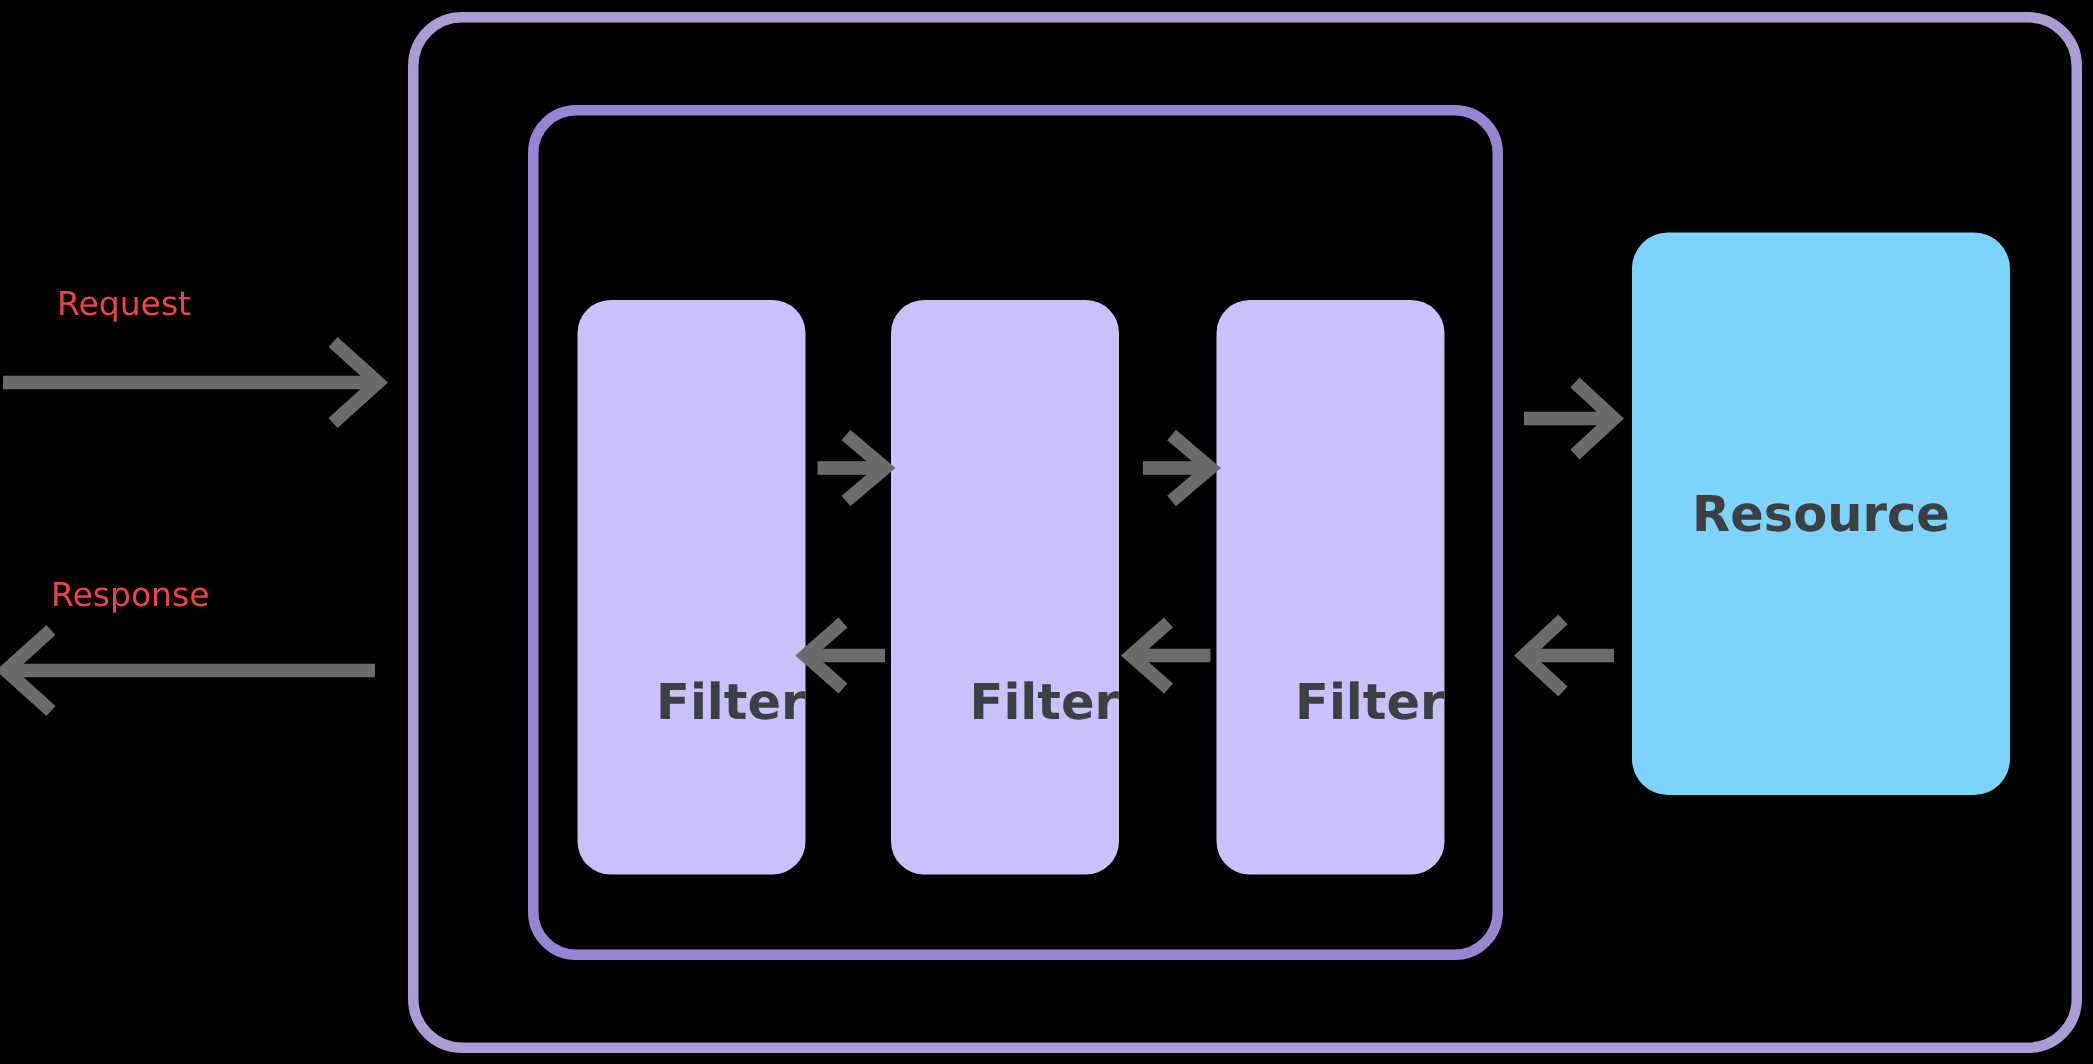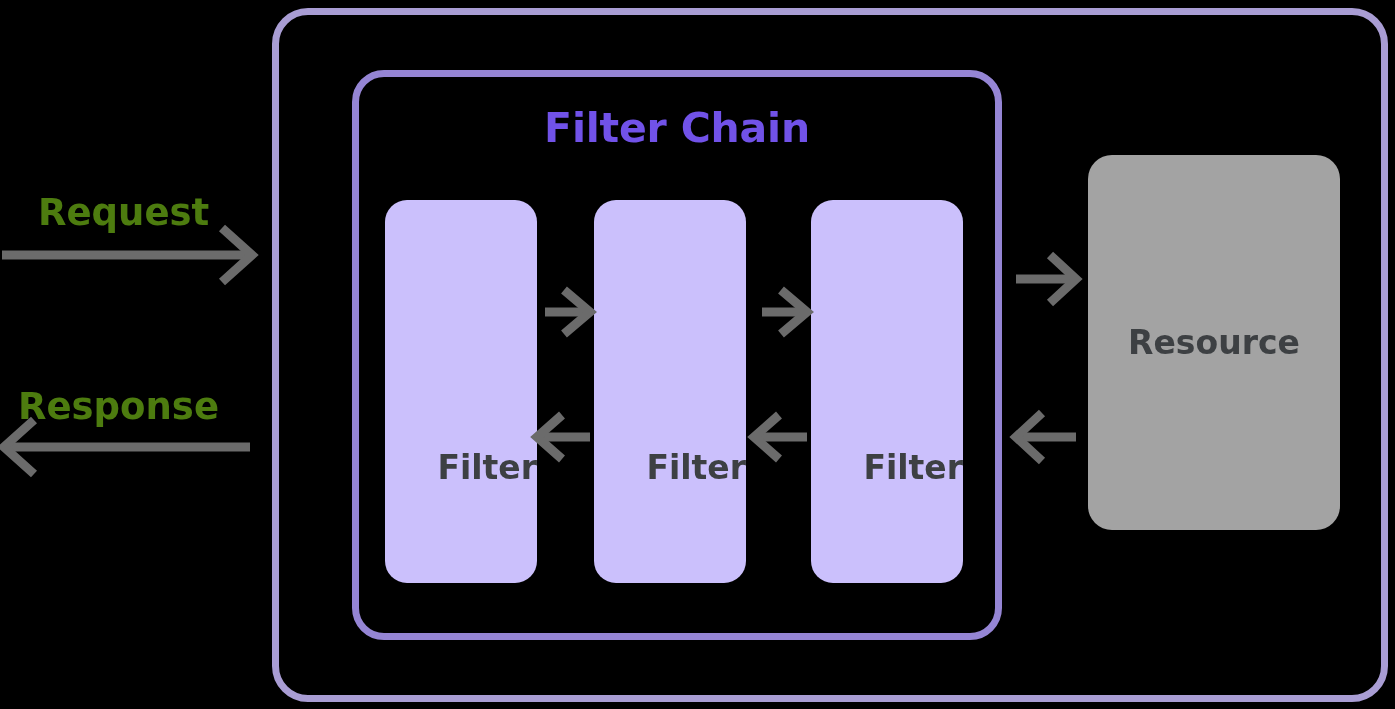--- a/index.html
+++ b/index.html
@@ -81,64 +81,63 @@
   #filter-1 { left: 594px; }
   #filter-2 { left: 811px; }
 
   
   .resource-box {
     position: absolute;
     left: 1088px;
     top: 155px;
     width: 252px;
     height: 375px;
-    background: #a3a3a3;
+    background: #7dd3fc;
     border-radius: 24px;
     display: flex;
     align-items: center;
     justify-content: center;
   }
   .resource-box .resource-label {
     color: #3d4043;
     font-size: 33px;
     font-weight: bold;
     white-space: nowrap;
   }
 
   
   .edge-label {
     position: absolute;
-    color: #4d7c0f;
-    font-size: 37px;
-    font-weight: bold;
+    color: #ef4444;
+    font-size: 22px;
+    font-weight: normal;
     white-space: nowrap;
   }
   #label-request  { left: 38px;  top: 191px; }
-  #label-response { left: 18px;  top: 385px; }
+  #label-response { left: 34px;  top: 385px; }
 
   
   .arrow-layer {
     position: absolute;
     left: 0;
     top: 0;
     width: 1395px;
     height: 709px;
     pointer-events: none;
   }
 </style>
 </head>
 <body>
 
 <div id="canvas">
 
   <div class="outer-container"></div>
 
   <div class="chain-container"></div>
 
-  <div class="chain-title">Filter Chain</div>
 
   <div class="filter-box" id="filter-0">
     <span class="filter-label">Filter</span>
   </div>
   <div class="filter-box" id="filter-1">
     <span class="filter-label">Filter</span>
   </div>
   <div class="filter-box" id="filter-2">
     <span class="filter-label">Filter</span>
   </div>

